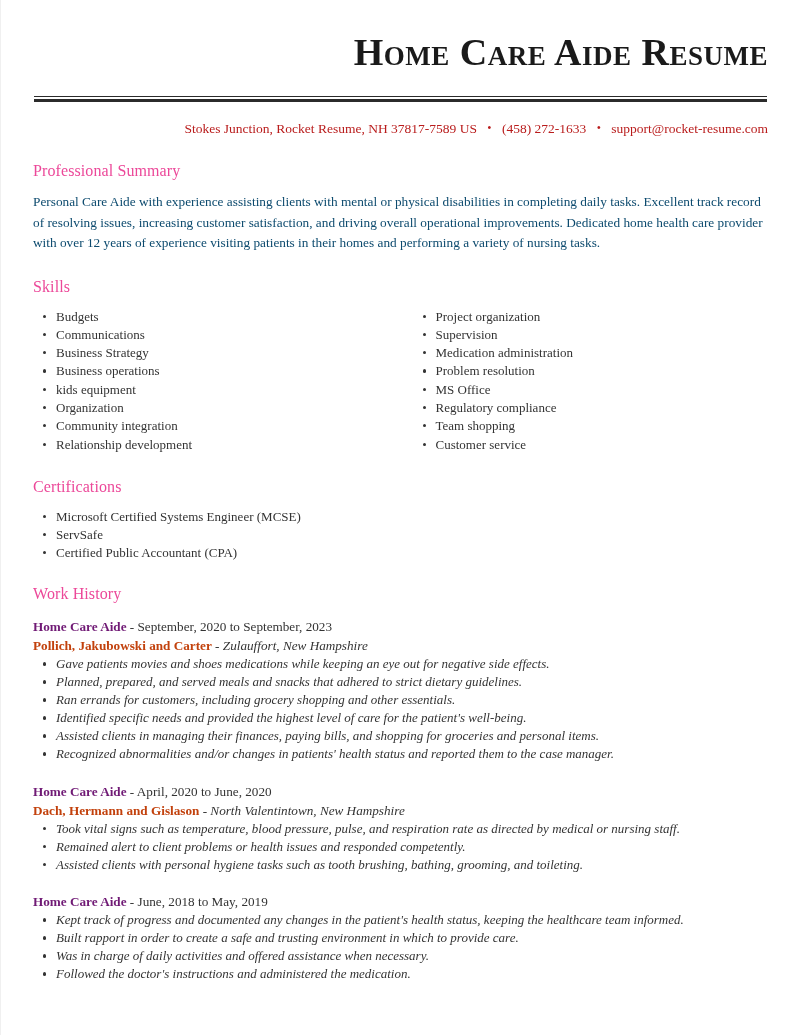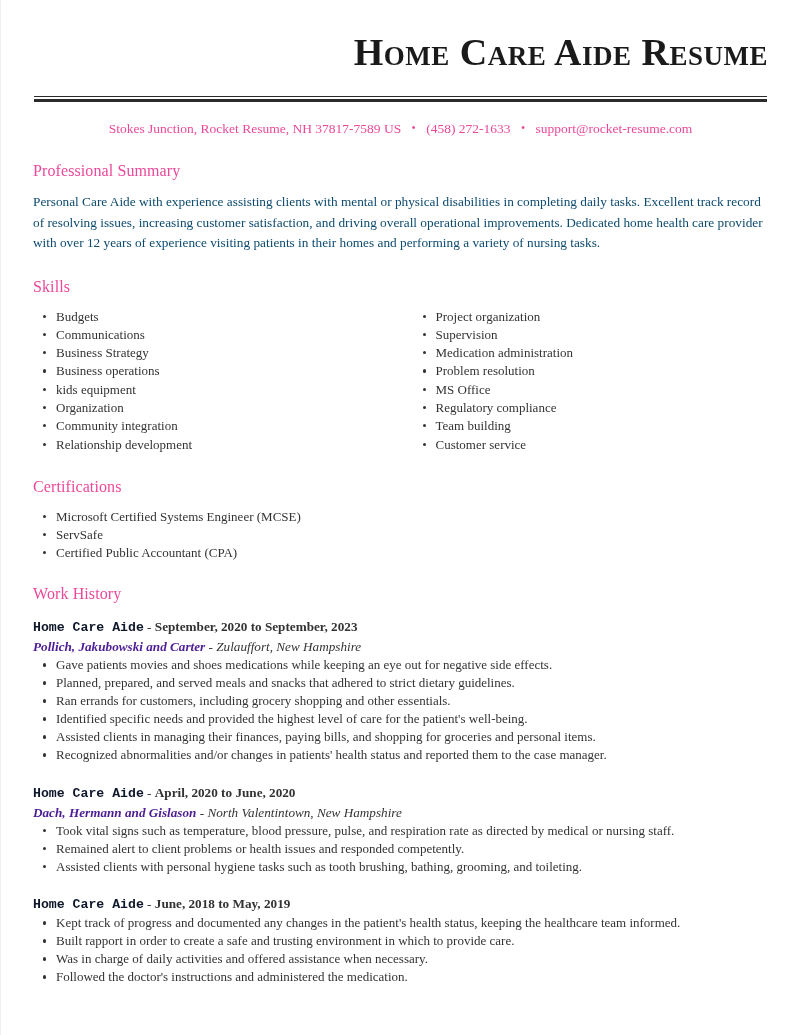--- a/index.html
+++ b/index.html
@@ -53,24 +53,24 @@
     height: 2px;
     background: #ffffff;
   }
   .rule-thick {
     height: 3px;
     background: #2b2b2b;
   }
 
   .contact-line {
     margin-top: 18px;
-    text-align: center;
+    text-align: right;
     font-size: 13.5px;
     line-height: 18px;
-    color: #ec4899;
+    color: #b91c1c;
   }
   .contact-sep {
     padding: 0 7px;
     font-size: 12px;
     position: relative;
     top: -1px;
   }
 
   
   .section {
@@ -146,40 +146,39 @@
   .job + .job {
     margin-top: 19px;
   }
   .job-line {
     font-size: 13.2px;
     line-height: 19px;
     color: #333333;
   }
   .job-title {
     font-weight: bold;
-    color: #0f172a;
-    font-family: Liberation Mono, monospace;
+    color: #701a75;
   }
   .job-dates {
-    font-weight: bold;
+    font-weight: normal;
   }
   .job-company {
     font-weight: bold;
-    font-style: italic;
-    color: #4c1d95;
+    color: #c2410c;
   }
   .job-location {
     font-style: italic;
   }
   .dash {
     font-weight: normal;
     font-style: normal;
   }
   .job-bullets {
     margin-top: 7px;
+    font-style: italic;
   }
   .job-bullets > li {
     margin-bottom: 1.5px;
   }
 
   .work-section > .section-heading {
     margin-bottom: 11px;
   }
 </style>
 </head>
@@ -224,21 +223,21 @@
         </ul>
       </div>
       <div class="col right">
         <ul class="bullets">
           <li>Project organization</li>
           <li>Supervision</li>
           <li>Medication administration</li>
           <li>Problem resolution</li>
           <li>MS Office</li>
           <li>Regulatory compliance</li>
-          <li>Team building</li>
+          <li>Team shopping</li>
           <li>Customer service</li>
         </ul>
       </div>
     </div>
   </div>
 
   <div class="section">
     <h2 class="section-heading">Certifications</h2>
     <ul class="bullets cert-list">
       <li>Microsoft Certified Systems Engineer (MCSE)</li>

